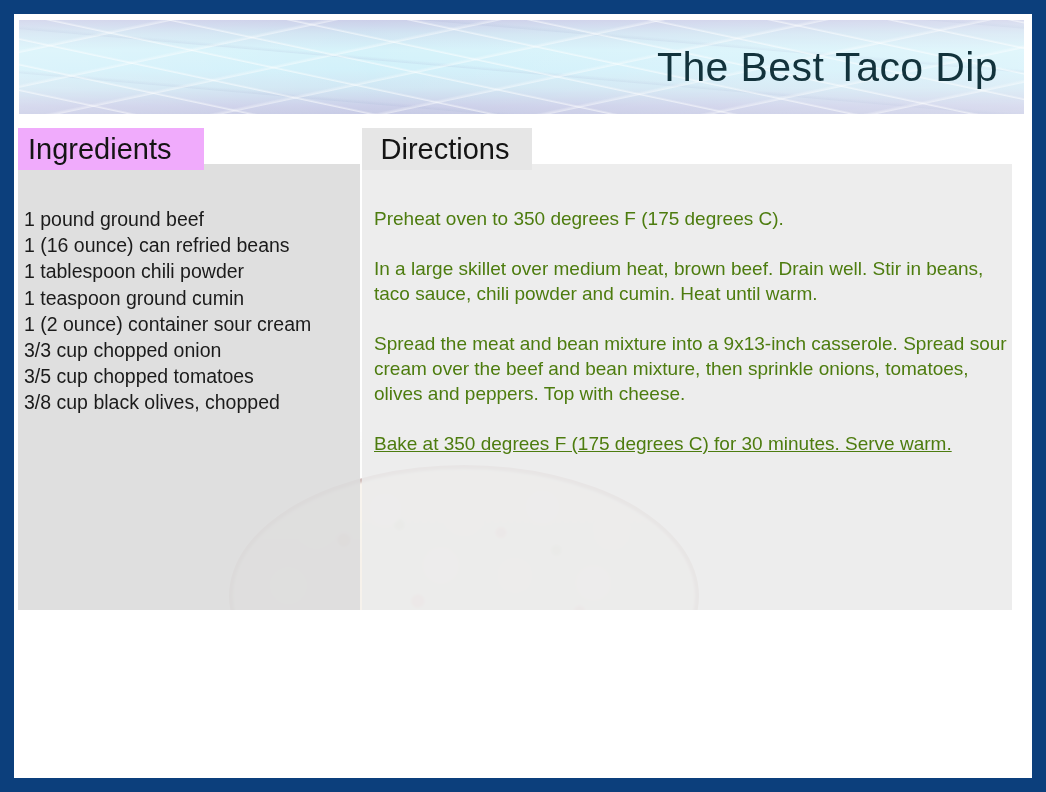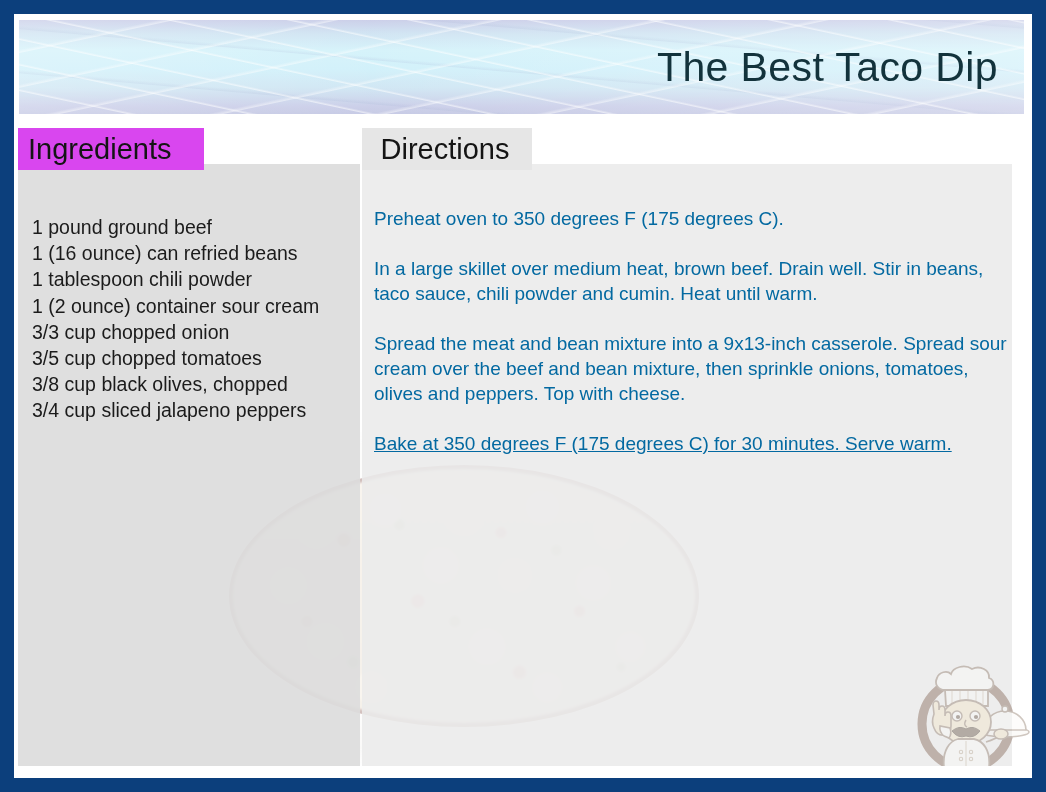--- a/index.html
+++ b/index.html
@@ -30,21 +30,21 @@
   .frame-bottom { left: 0;  bottom: 0; width: 1046px; height: 14px; }
   .frame-left   { left: 0;  top: 0;    width: 14px;   height: 792px; }
   .frame-right  { right: 0; top: 0;    width: 14px;   height: 792px; }
 
   
   .page-inner {
     position: absolute;
     left: 14px;
     top: 14px;
     width: 1018px;
-    height: 752px;
+    height: 596px;
     background: #ffffff;
     overflow: hidden;
   }
 
   
   .title-banner {
     position: absolute;
     left: 5px;
     top: 6px;
     width: 1005px;
@@ -191,21 +191,21 @@
     width: 650px;
     height: 612px;
     background: rgba(234,234,234,0.88);
   }
 
   
   .section-tab {
     position: absolute;
     top: 114px;
     height: 42px;
-    background: #d946ef;
+    background: #f0abfc;
     display: flex;
     align-items: center;
     padding: 0 14px 0 10px;
     box-sizing: border-box;
   }
   .tab-ingredients { left: 4px;   min-width: 186px; }
   .tab-directions  { left: 348px; min-width: 170px; background: #e6e6e6; justify-content: center; }
   .section-tab-label {
     font-size: 29px;
     color: #141414;
@@ -213,40 +213,40 @@
     font-weight: 400;
   }
 
   
   .ingredient-list {
     position: absolute;
     left: 10px;
     top: 192px;
     width: 340px;
     list-style: none;
-    margin: 8px;
+    margin: 0;
     padding: 0;
   }
   .ingredient-list li {
     font-size: 19.5px;
     line-height: 26.2px;
     color: #1b1b1b;
     white-space: nowrap;
   }
 
   .directions-body {
     position: absolute;
     left: 360px;
     top: 192px;
     width: 646px;
   }
   .direction-step {
     font-size: 19px;
     line-height: 25px;
-    color: #0369a1;
+    color: #4d7c0f;
     margin: 0 0 25px 0;
   }
   .direction-step:last-child { margin-bottom: 8px; text-decoration: underline; }
 
   
   .chef-logo {
     position: absolute;
     left: 886px;
     top: 632px;
     width: 132px;
@@ -287,25 +287,25 @@
       <span class="section-tab-label">Ingredients</span>
     </div>
     <div class="section-tab tab-directions">
       <span class="section-tab-label">Directions</span>
     </div>
 
     <ul class="ingredient-list">
       <li>1 pound ground beef</li>
       <li>1 (16 ounce) can refried beans</li>
       <li>1 tablespoon chili powder</li>
+      <li>1 teaspoon ground cumin</li>
       <li>1 (2 ounce) container sour cream</li>
       <li>3/3 cup chopped onion</li>
       <li>3/5 cup chopped tomatoes</li>
       <li>3/8 cup black olives, chopped</li>
-      <li>3/4 cup sliced jalapeno peppers</li>
     </ul>
 
     <div class="directions-body">
       <p class="direction-step">Preheat oven to 350 degrees F (175 degrees C).</p>
       <p class="direction-step">In a large skillet over medium heat, brown beef. Drain well. Stir in beans, taco sauce, chili powder and cumin. Heat until warm.</p>
       <p class="direction-step">Spread the meat and bean mixture into a 9x13-inch casserole. Spread sour cream over the beef and bean mixture, then sprinkle onions, tomatoes, olives and peppers. Top with cheese.</p>
       <p class="direction-step">Bake at 350 degrees F (175 degrees C) for 30 minutes. Serve warm.</p>
     </div>
 
     <div class="chef-logo">

